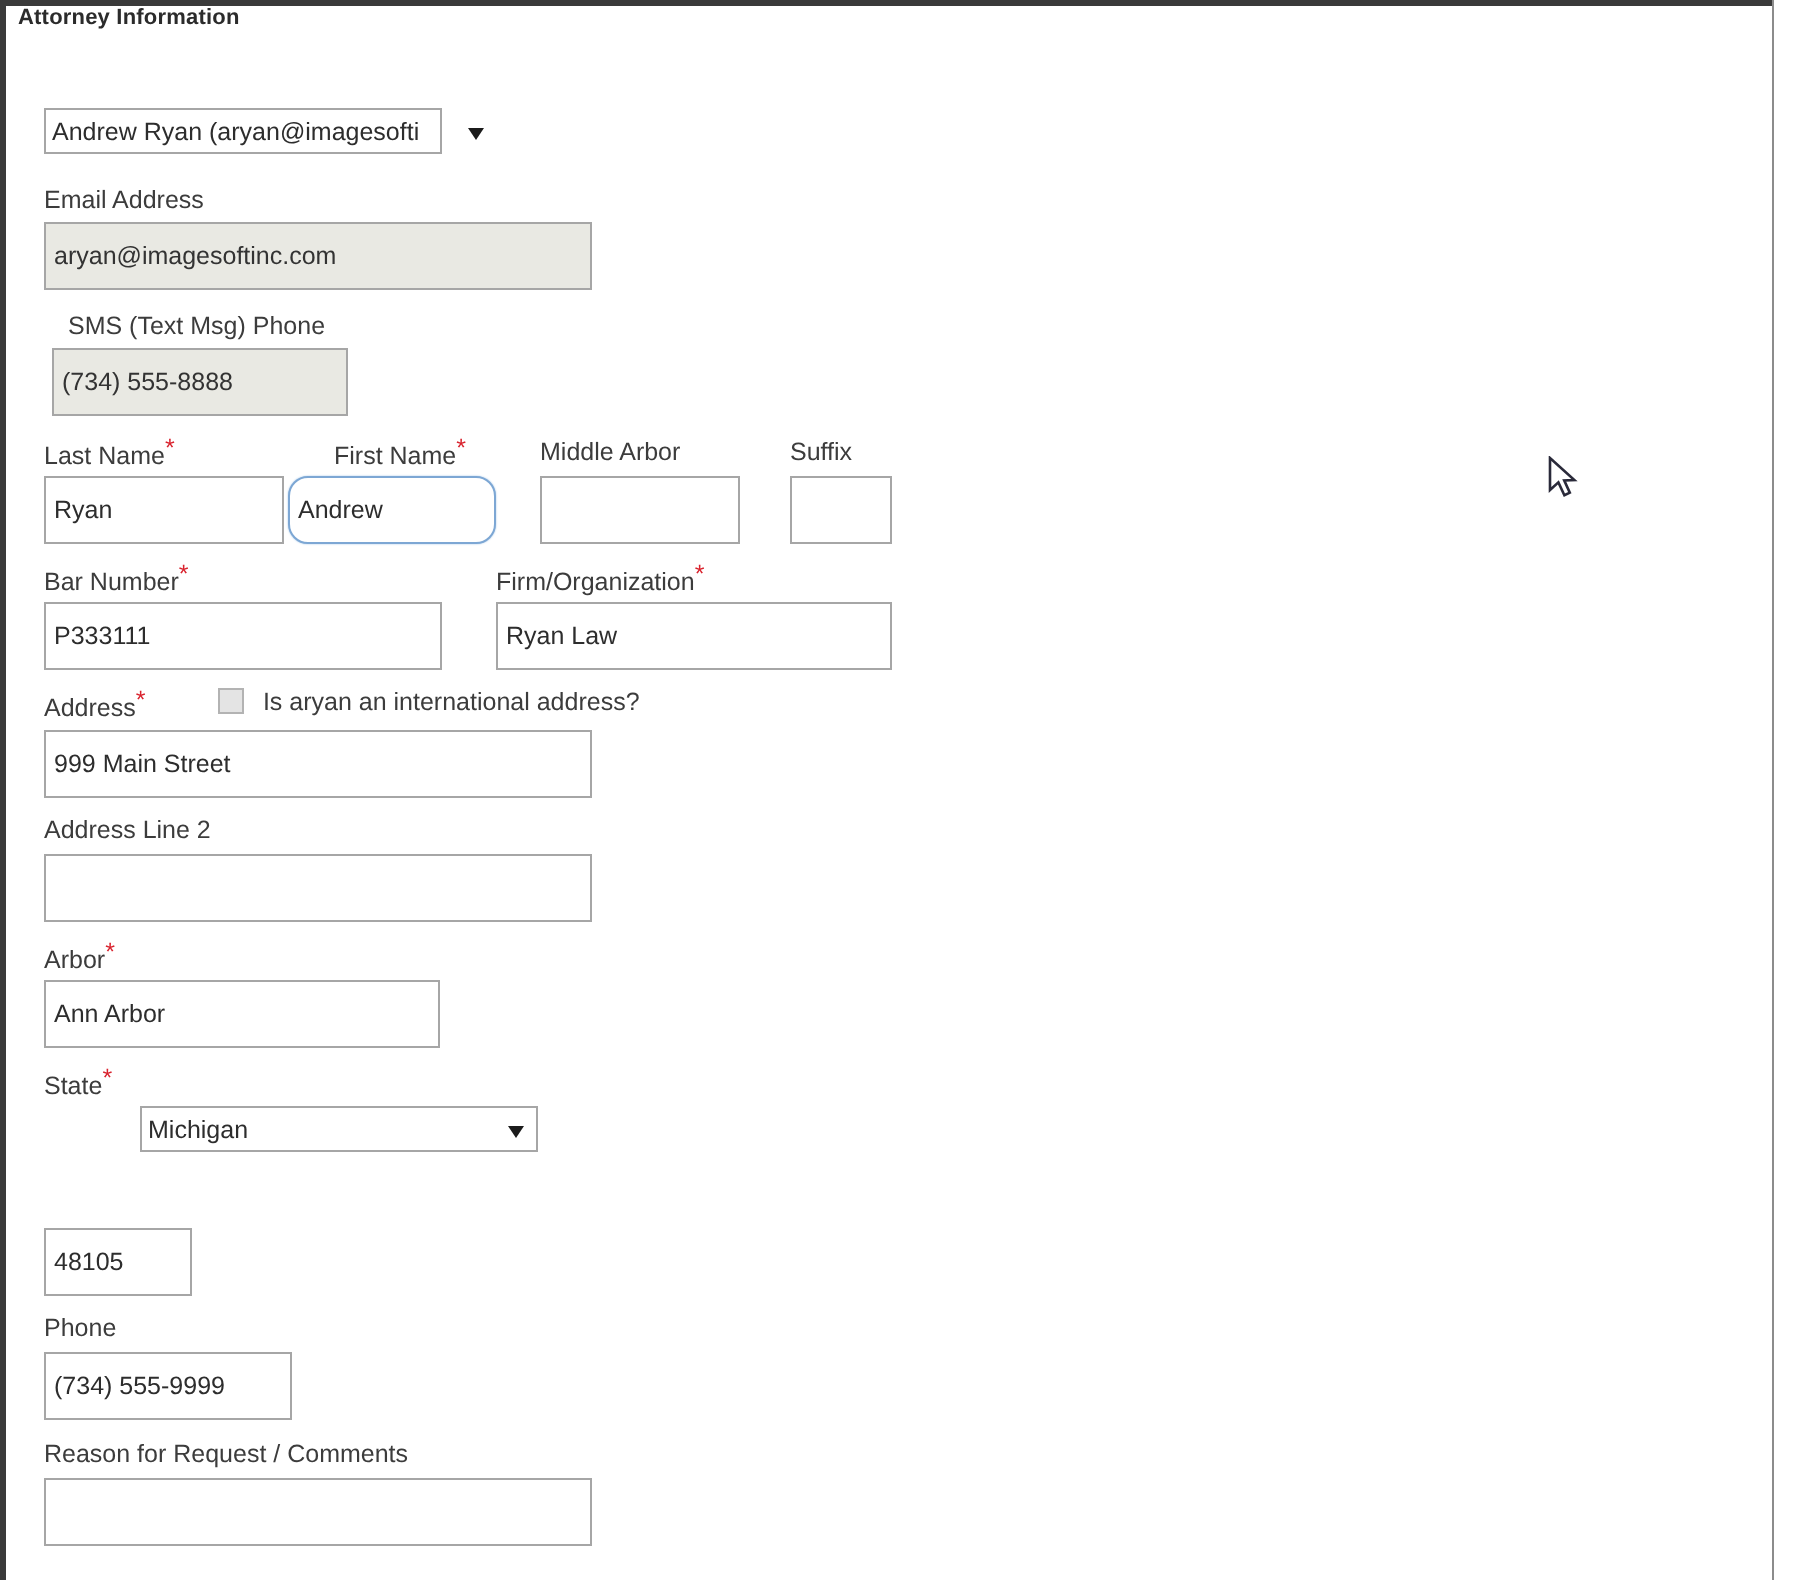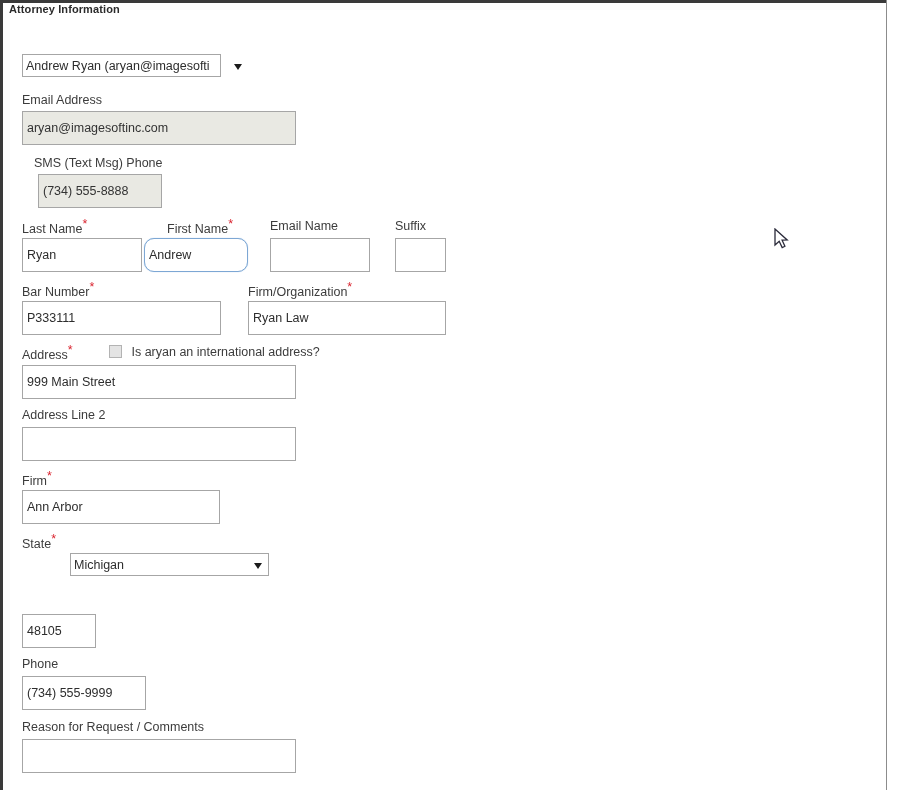--- a/index.html
+++ b/index.html
@@ -167,33 +167,33 @@
       <select class="sel" style="width:199px;">
         <option>Andrew Ryan (aryan@imagesofti</option>
       </select>
       <span class="sel-arrow"></span>
     </div>
 
     <div class="abs lbl" style="left:0px; top:50px;">Email Address</div>
     <input class="abs txt readonly" style="left: 0px; top: 68px; width: 274px;" readonly="" value="aryan@imagesoftinc.com">
 
     <div class="abs lbl" style="left:0px; top:113px;margin-left:12px;">SMS (Text Msg) Phone</div>
-    <input class="abs txt readonly" style="left: 16px; top: 131px; width: 124px;" readonly="" value="(734) 555-8888">
+    <input class="abs txt readonly" style="left: 4px; top: 131px; width: 148px;" readonly="" value="(734) 555-8888">
 
     <div class="abs" style="left:0px; top:176px;">
       <span class="lbl">Last Name</span><span class="req">*</span>
     </div>
     <input class="abs txt" style="left: 0px; top: 195px; width: 120px;" value="Ryan">
 
     <div class="abs" style="left:145px; top:176px;">
       <span class="lbl">First Name</span><span class="req">*</span>
     </div>
     <input class="abs txt focused" style="left: 122px; top: 195px; width: 104px; border-radius: 10px;" value="Andrew">
 
-    <div class="abs lbl" style="left:248px; top:176px;">Email Name</div>
+    <div class="abs lbl" style="left:248px; top:176px;">Middle Arbor</div>
     <input class="abs txt" style="left: 248px; top: 195px; width: 100px;" value="">
 
     <div class="abs lbl" style="left:373px; top:176px;">Suffix</div>
     <input class="abs txt" style="left: 373px; top: 195px; width: 51px;" value="">
 
     <div class="abs" style="left:0px; top:239px;">
       <span class="lbl">Bar Number</span><span class="req">*</span>
     </div>
     <input class="abs txt" style="left: 0px; top: 258px; width: 199px;" value="P333111">
 
@@ -208,21 +208,21 @@
     <div class="abs" style="left:87px; top:299px;">
       <span class="chk"></span>
       <span class="lbl" style="margin-left:5px;">Is aryan an international address?</span>
     </div>
     <input class="abs txt" style="left: 0px; top: 322px; width: 274px;" value="999 Main Street">
 
     <div class="abs lbl" style="left:0px; top:365px;">Address Line 2</div>
     <input class="abs txt" style="left: 0px; top: 384px; width: 274px;" value="">
 
     <div class="abs" style="left:0px; top:428px;">
-      <span class="lbl">Firm</span><span class="req">*</span>
+      <span class="lbl">Arbor</span><span class="req">*</span>
     </div>
     <input class="abs txt" style="left: 0px; top: 447px; width: 198px;" value="Ann Arbor">
 
     <div class="abs" style="left:0px; top:491px;">
       <span class="lbl">State</span><span class="req">*</span>
     </div>
     <div class="abs sel-wrap" style="left:0px; top:510px; width:199px;padding-left:48px;">
       <select class="sel" style="width:199px;">
         <option>Michigan</option>
       </select>

